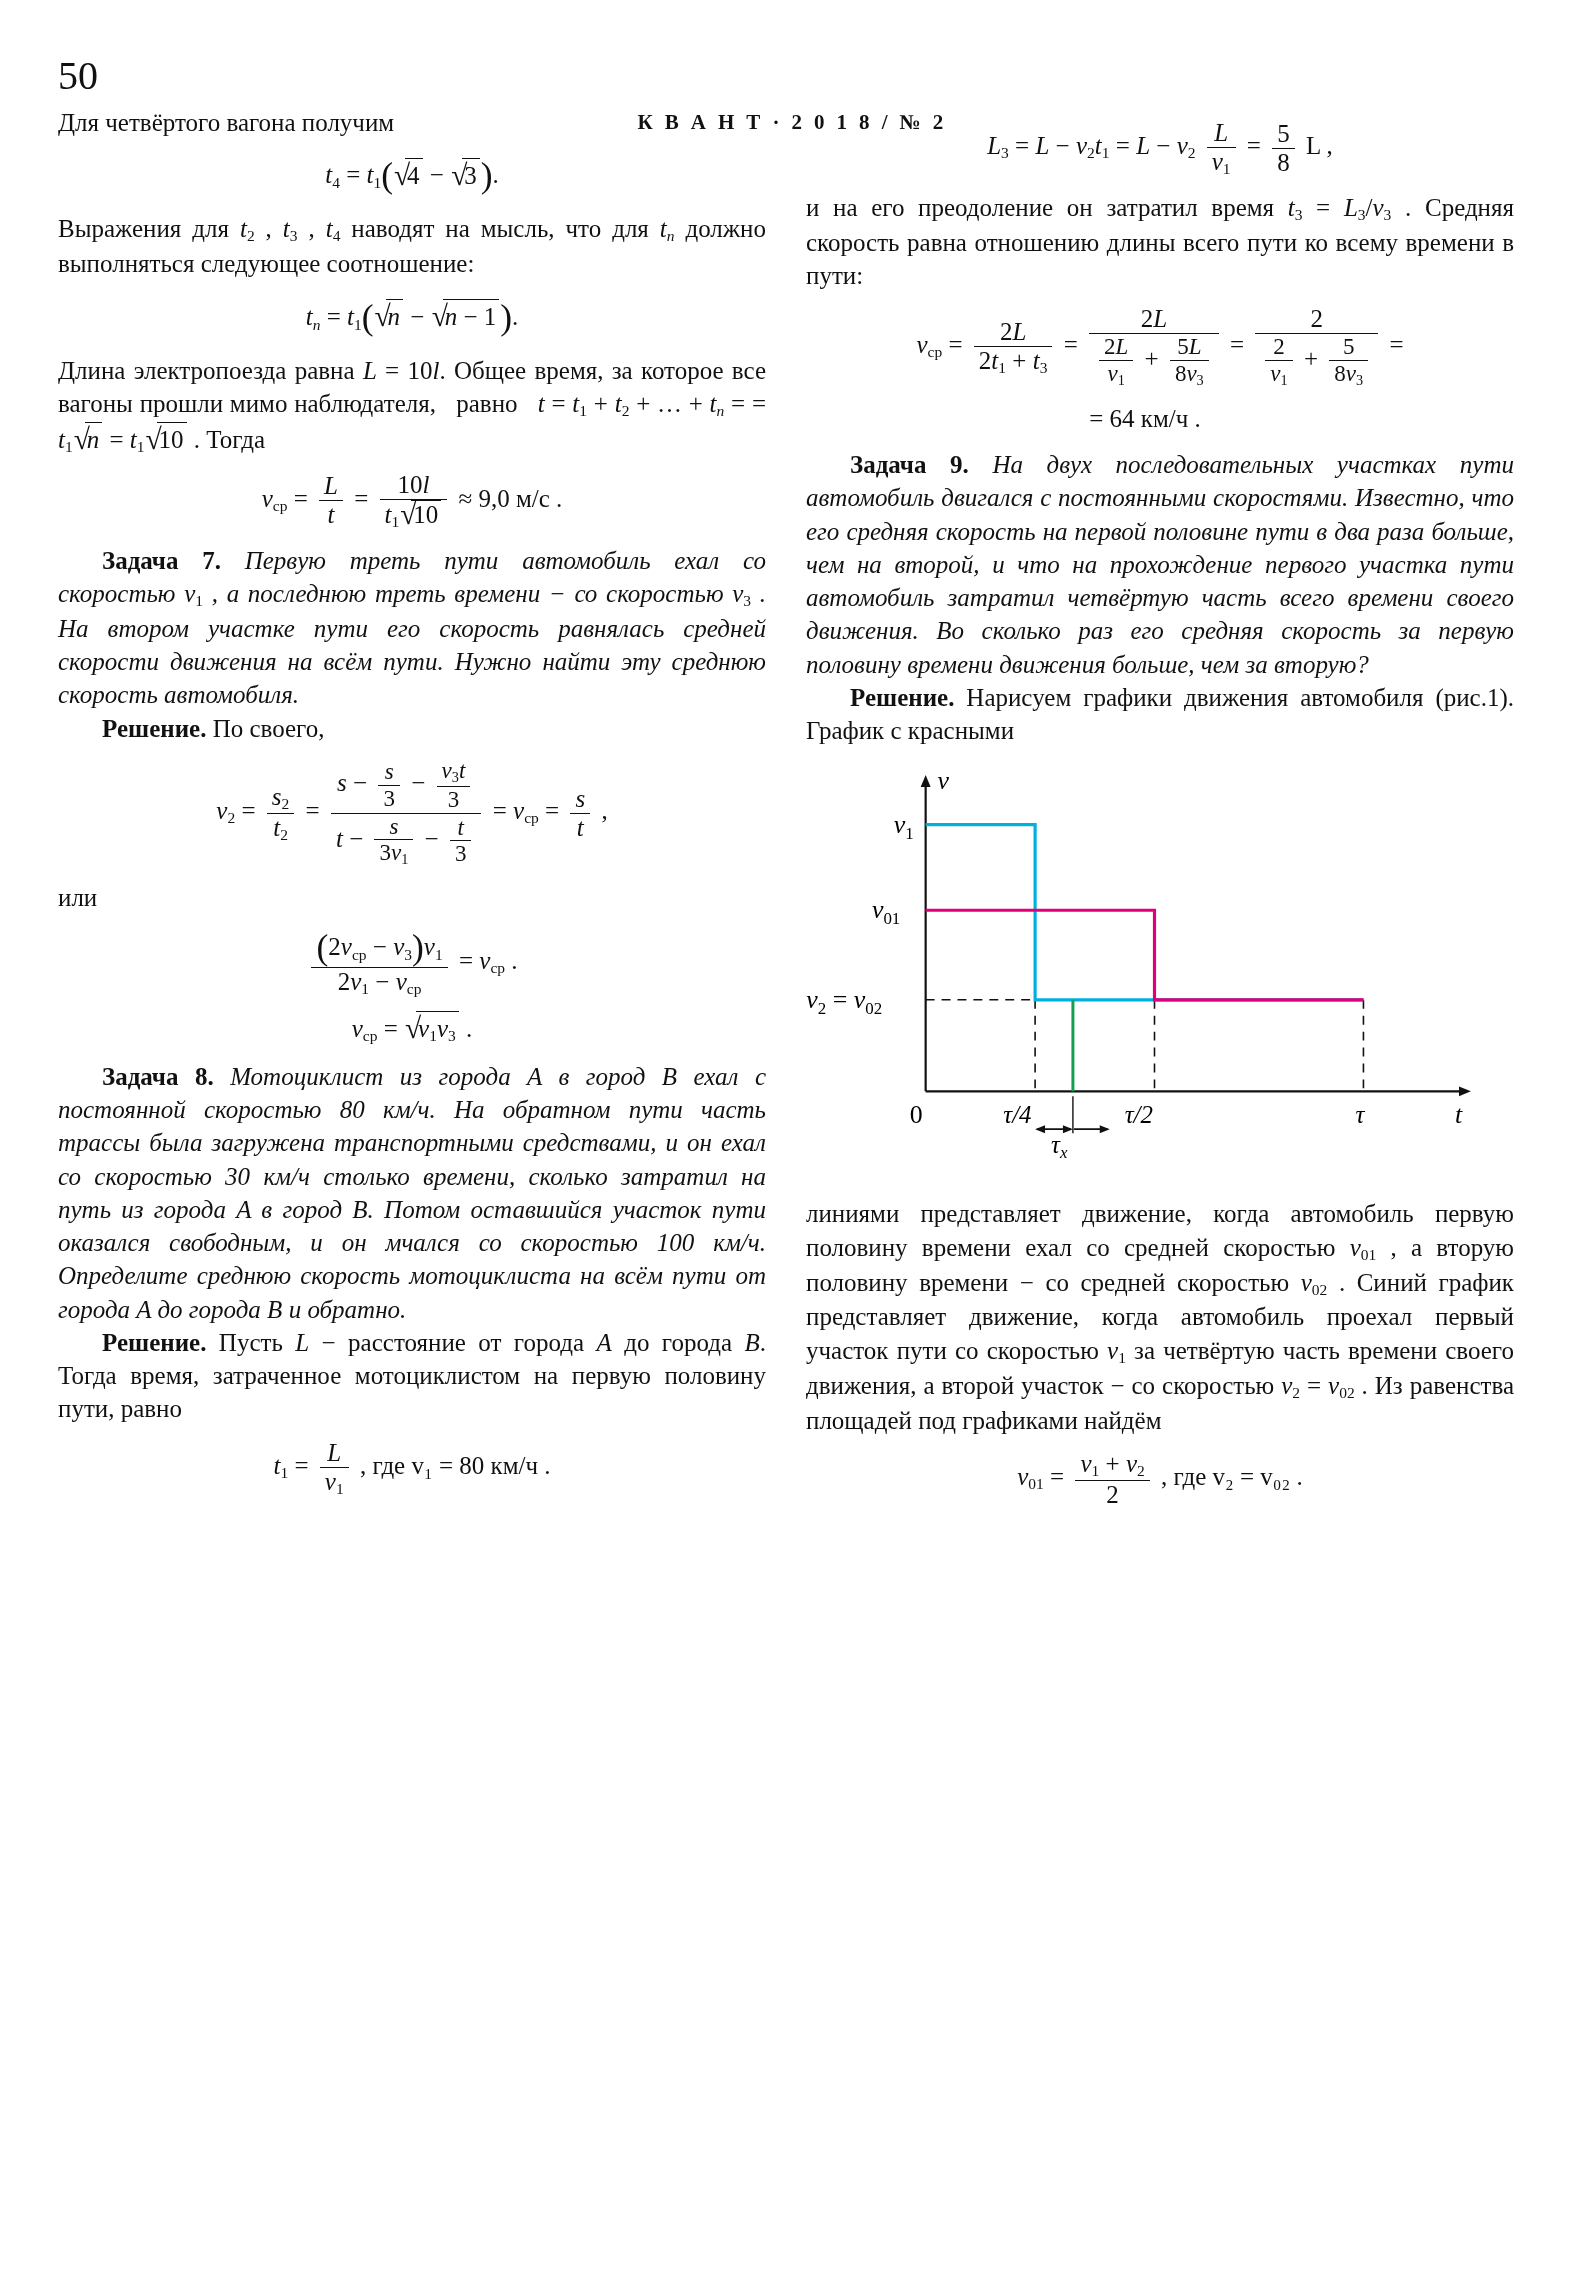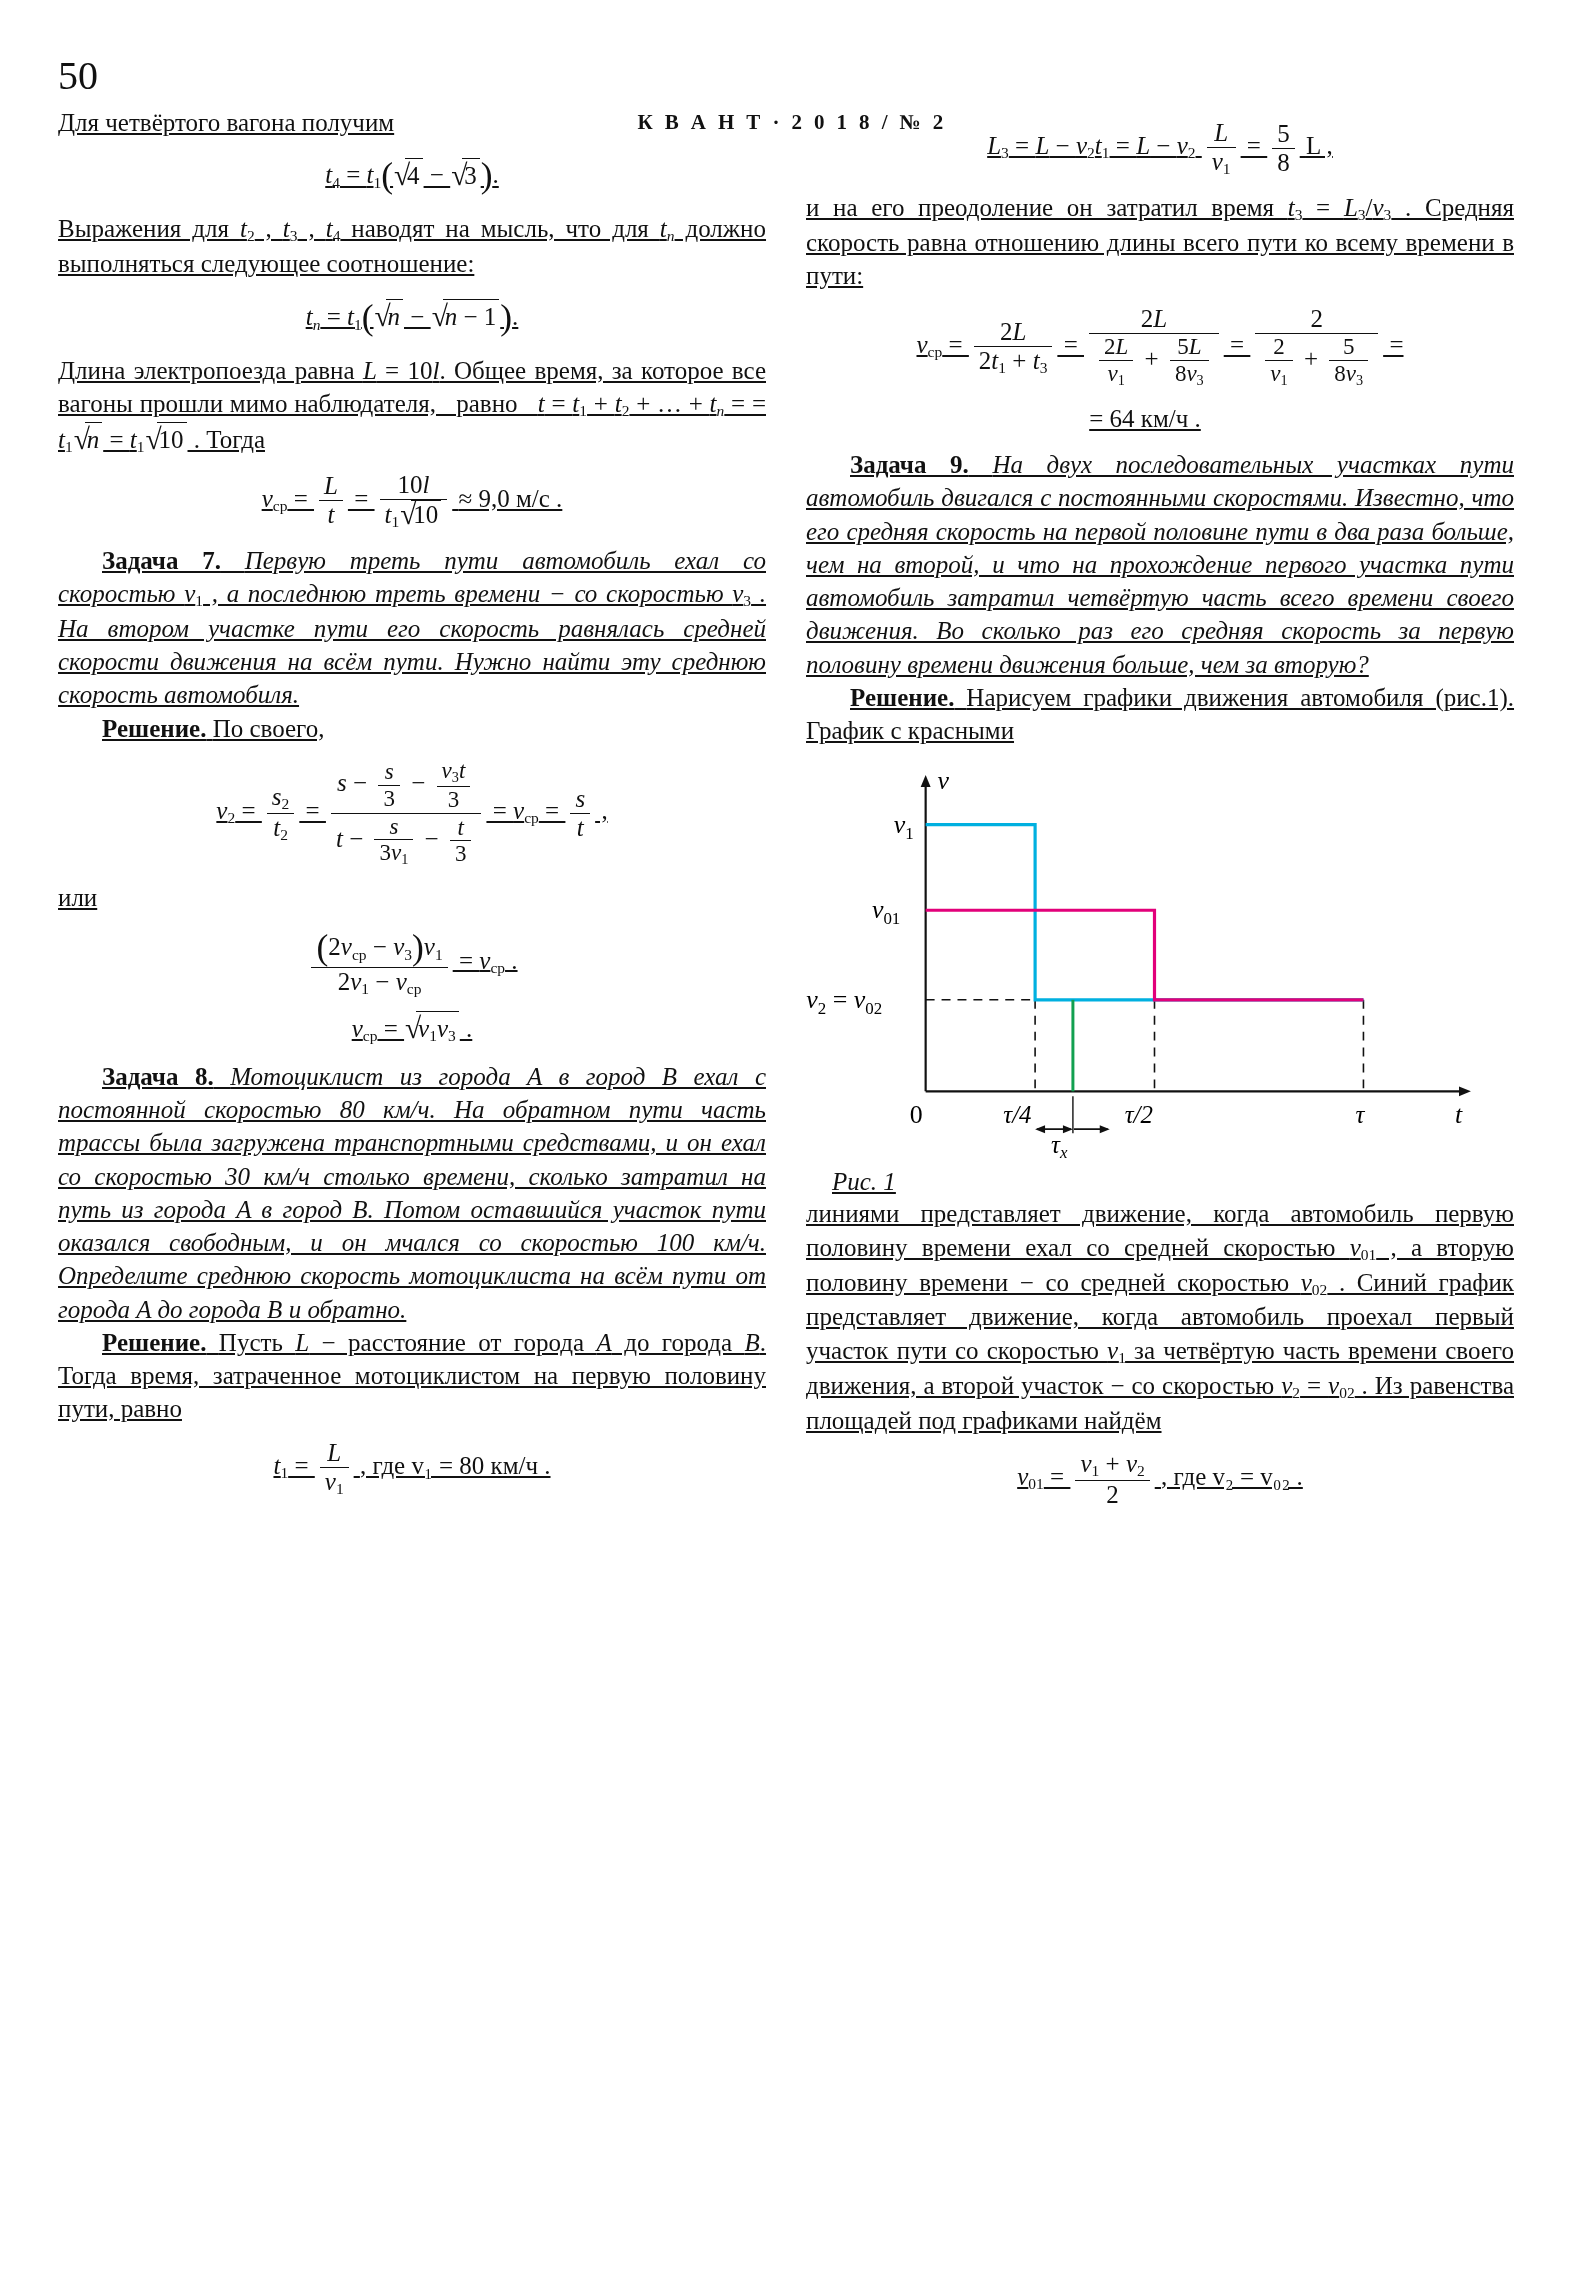--- a/index.html
+++ b/index.html
@@ -9,21 +9,20 @@
     font-family:"Liberation Serif", serif;
     color:#111;
     position:relative;
     overflow:hidden;
   }
   .page {
     position:absolute;
     left:0; top:0; width:1592px; height:2289px;
     box-sizing:border-box;
     padding:44px 66px 30px 58px;
-    text-decoration:underline;
   }
   
   .header {
     position:relative;
     height:52px;
   }
   .folio {
     position:absolute; left:0; top:8px;
     font-size:40px; letter-spacing:0px;
   }
@@ -274,21 +273,20 @@
           <text x="88" y="70" font-family="Liberation Serif, serif" font-size="26" font-style="italic">v<tspan font-size="17" dy="6" font-style="normal">1</tspan></text>
           <text x="66" y="156" font-family="Liberation Serif, serif" font-size="26" font-style="italic">v<tspan font-size="17" dy="6" font-style="normal">01</tspan></text>
           <text x="0" y="246" font-family="Liberation Serif, serif" font-size="26" font-style="italic">v<tspan font-size="17" dy="6" font-style="normal">2</tspan><tspan font-size="26" dy="-6" font-style="normal"> = </tspan><tspan font-size="26" font-style="italic">v</tspan><tspan font-size="17" dy="6" font-style="normal">02</tspan></text>
 
           <text x="104" y="362" font-family="Liberation Serif, serif" font-size="26">0</text>
           <text x="198" y="362" font-family="Liberation Serif, serif" font-size="25" font-style="italic">τ/4</text>
           <text x="246" y="392" font-family="Liberation Serif, serif" font-size="25" font-style="italic">τ<tspan font-size="17" dy="5">x</tspan></text>
           <text x="320" y="362" font-family="Liberation Serif, serif" font-size="25" font-style="italic">τ/2</text>
           <text x="552" y="362" font-family="Liberation Serif, serif" font-size="25" font-style="italic">τ</text>
         </svg>
-        <div class="fig-caption">Рис. 1</div>
       </div>
 
       <p class="p">
         линиями представляет движение, когда автомобиль первую половину времени ехал со средней скоростью <span class="m">v</span><sub>01</sub> , а вторую половину времени − со средней скоростью <span class="m">v</span><sub>02</sub> . Синий график представляет движение, когда автомобиль проехал первый участок пути со скоростью <span class="m">v</span><sub>1</sub> за четвёртую часть времени своего движения, а второй участок − со скоростью <span class="m">v</span><sub>2</sub> = <span class="m">v</span><sub>02</sub> . Из равенства площадей под графиками найдём
       </p>
 
       <div class="eq">
         <span class="m">v</span><sub>01</sub> =
         <span class="frac"><span class="num"><span class="m">v</span><sub>1</sub> + <span class="m">v</span><sub>2</sub></span><span class="den">2</span></span>
         <span>, где  v₂ = v₀₂ .</span>

